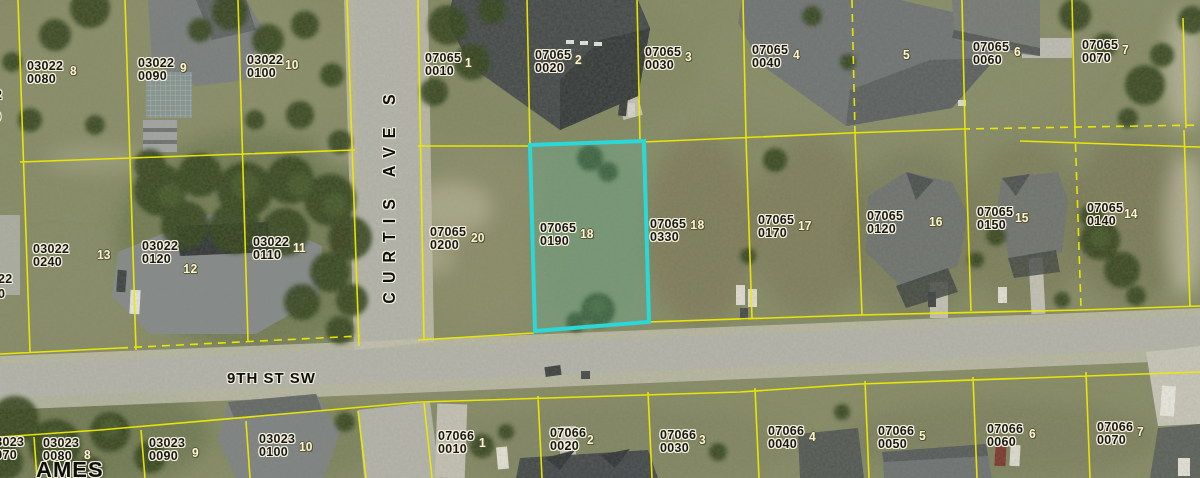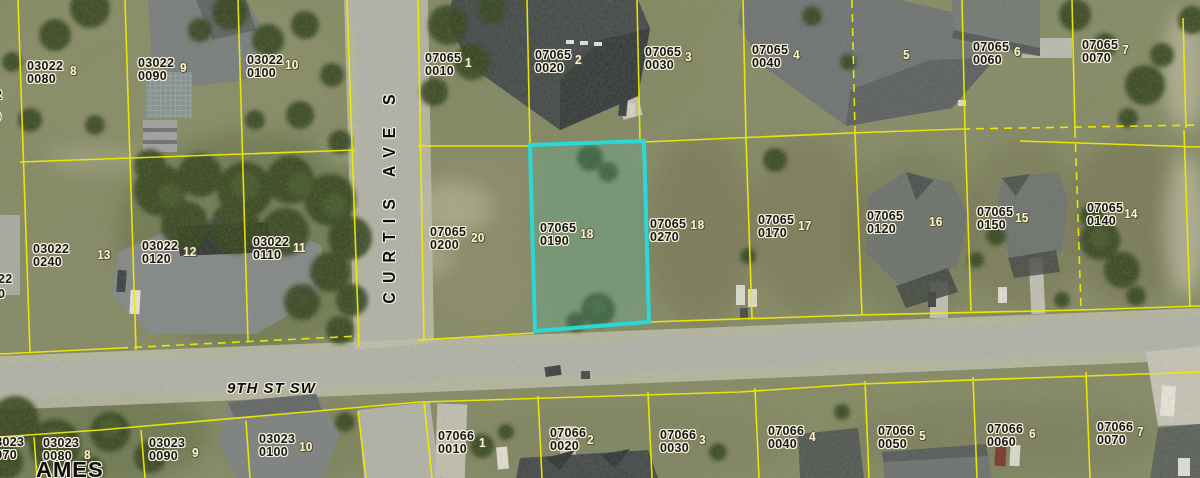--- a/index.html
+++ b/index.html
@@ -302,39 +302,39 @@
       <div class="lotnum" style="left: 1122px; top: 43px;">7</div>
       <div class="plabel" style="left: 33px; top: 243px;">
         <div>03022</div>
         <div>0240</div>
       </div>
       <div class="lotnum" style="left: 73px; top: 248px; margin-left: 24px;">13</div>
       <div class="plabel" style="left: 142px; top: 240px;">
         <div>03022</div>
         <div>0120</div>
       </div>
-      <div class="lotnum" style="left: 183px; top: 245px;">12</div>
+      <div class="lotnum" style="left: 183px; top: 263px; font-family: Liberation Mono, monospace;">12</div>
       <div class="plabel" style="left: 253px; top: 236px;">
         <div>03022</div>
         <div>0110</div>
       </div>
       <div class="lotnum" style="left: 293px; top: 241px;">11</div>
       <div class="plabel" style="left: 430px; top: 226px;">
         <div>07065</div>
         <div>0200</div>
       </div>
       <div class="lotnum" style="left: 471px; top: 231px;">20</div>
       <div class="plabel" style="left: 540px; top: 222px;">
         <div>07065</div>
         <div>0190</div>
       </div>
       <div class="lotnum" style="left: 580px; top: 227px;">18</div>
       <div class="plabel" style="left: 650px; top: 218px;">
         <div>07065</div>
-        <div>0270</div>
+        <div>0330</div>
       </div>
       <div class="lotnum" style="left: 690px; top: 219px; font-family: Liberation Mono, monospace;">18</div>
       <div class="plabel" style="left: 758px; top: 214px;">
         <div>07065</div>
         <div>0170</div>
       </div>
       <div class="lotnum" style="left: 798px; top: 219px;">17</div>
       <div class="plabel" style="left: 867px; top: 210px;">
         <div>07065</div>
         <div>0120</div>
@@ -404,15 +404,15 @@
         <div>0070</div>
       </div>
       <div class="lotnum" style="left: 1137px; top: 425px;">7</div>
       <div class="lotnum" style="left: 903px; top: 48px;">5</div>
       <div class="plabel" style="left: -5px; top: 89px;">2</div>
       <div class="plabel" style="left: -6px; top: 111px;">0</div>
       <div class="plabel" style="left: -2px; top: 273px;">22</div>
       <div class="plabel" style="left: -2px; top: 288px;">0</div>
       <div class="street street-partial" style="left: 36px; top: 457px;">AMES</div>
       <div class="street street-v" style="left: 381px; top: 332px;">CURTIS AVE S</div>
-      <div class="street street-h" style="left: 227px; top: 379px; font-style: italic;">9TH ST SW</div>
+      <div class="street street-h" style="left: 227px; top: 369px;">9TH ST SW</div>
     </div>
 </div>
 
 </body></html>

